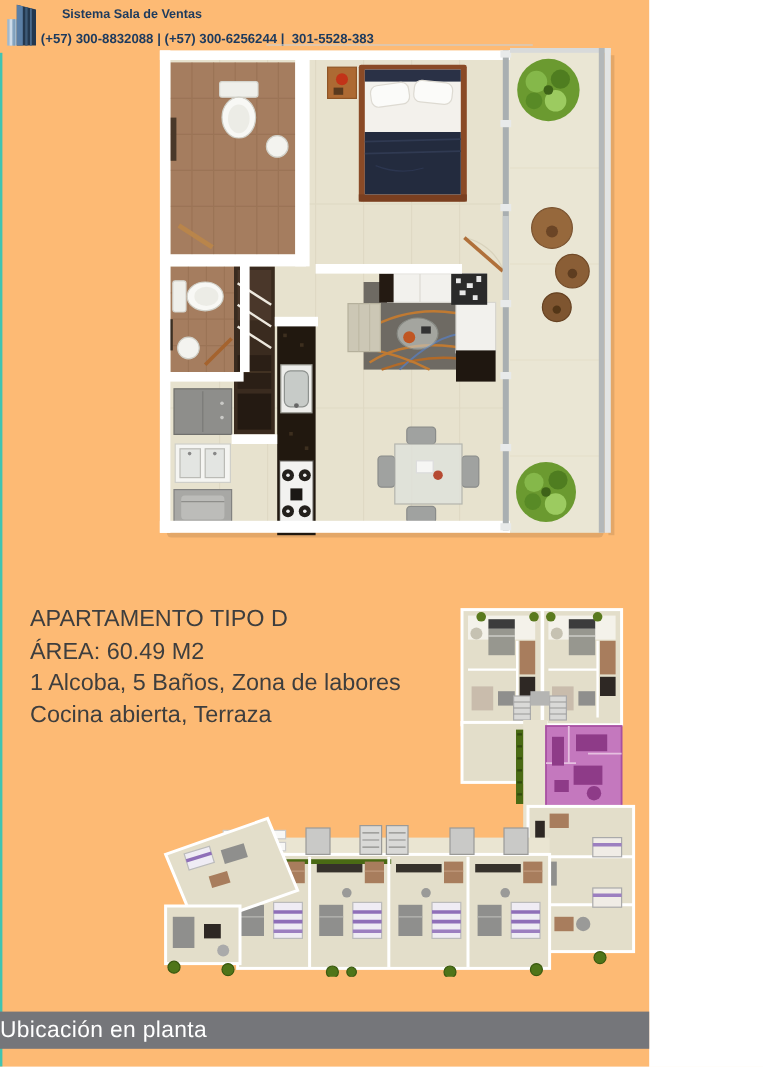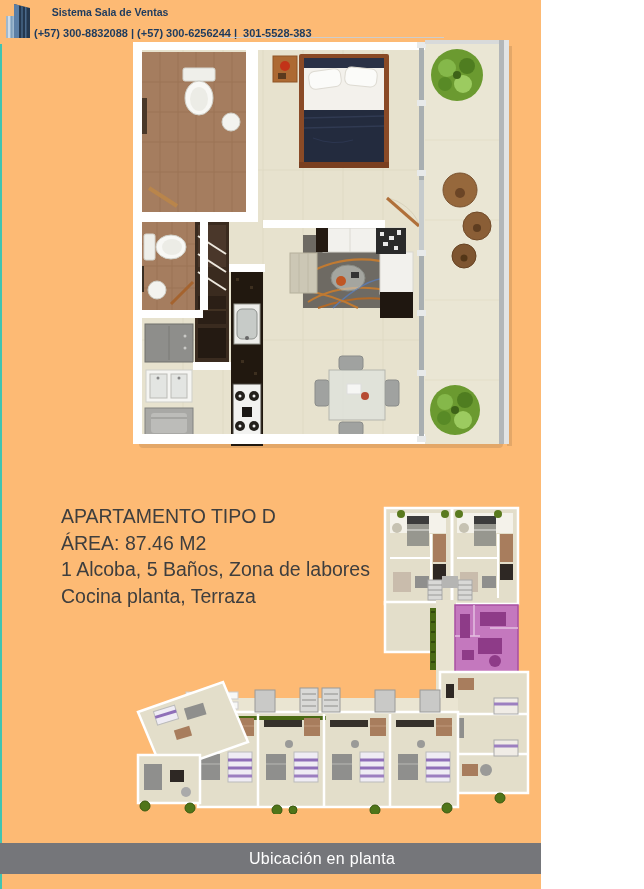--- a/index.html
+++ b/index.html
@@ -11,25 +11,25 @@
             color:#1C3A5E;font-weight:bold;font-size:10.5px;line-height:13px;}
   .phoneline{position:absolute;left:2px;top:26px;width:250px;display:flex;align-items:center;
              gap:3px;font-size:11px;font-weight:bold;color:#1C3A5E;white-space:nowrap;margin-left:32px;}
   .hline{position:absolute;left:222px;top:37px;width:222px;height:1px;background:#CDCDCD;}
   .tealline{position:absolute;left:0;top:44px;width:2px;height:845px;background:#41C4B1;}
   
   .aptplan{position:absolute;left:133px;top:40px;width:380px;height:415px;}
   .locplan{position:absolute;left:128px;top:502px;width:404px;height:312px;}
   
   .details{position:absolute;left:25px;top:503px;color:#3E3E3E;font-size:19.5px;
-           line-height:26.5px;font-weight:400;margin-left:36px;}
+           line-height:26.5px;font-weight:400;}
   
   .footbar{position:absolute;left:0;top:843px;width:644px;height:31px;background:#75767A;
-           color:#FFFFFF;display:flex;align-items:center;justify-content:center;
-           font-size:16px;letter-spacing:0.3px;}
+           color:#FFFFFF;display:flex;align-items:center;justify-content:flex-start;
+           font-size:19px;letter-spacing:0.3px;}
 </style>
 </head>
 <body>
 
 <div class="page">
 
   <div class="tealline"></div>
 
   <div>
     <svg class="logo" width="32" height="38" viewBox="0 0 32 38">
@@ -297,23 +297,23 @@
       <circle cx="312" cy="362" r="8" fill="#85B84A"></circle>
         <circle cx="332" cy="360" r="8" fill="#4F7D20"></circle>
       <circle cx="330" cy="380" r="9" fill="#9CCB60"></circle>
         <circle cx="311" cy="378" r="7" fill="#588A26"></circle>
       <circle cx="322" cy="370" r="4" fill="#3E6318"></circle>
     </g>
   </svg>
 
   <div class="details">
     <div>APARTAMENTO TIPO D</div>
-    <div>ÁREA: 87.46 M2</div>
+    <div>ÁREA: 60.49 M2</div>
     <div>1 Alcoba, 5 Baños, Zona de labores</div>
-    <div>Cocina planta, Terraza</div>
+    <div>Cocina abierta, Terraza</div>
   </div>
 
   <svg class="locplan" viewBox="0 0 404 312">
     <defs>
       <g id="tu">
         <rect x="3" y="3" width="56" height="20" fill="#F4F2EA"></rect>
         <rect x="20" y="6" width="22" height="8" fill="#3C3C3C"></rect>
         <rect x="20" y="14" width="22" height="22" fill="#97978F"></rect>
         <line x1="20" y1="20" x2="42" y2="20" stroke="#E8E8E4"></line>
         <circle cx="10" cy="18" r="5" fill="#C6C2B2"></circle>

